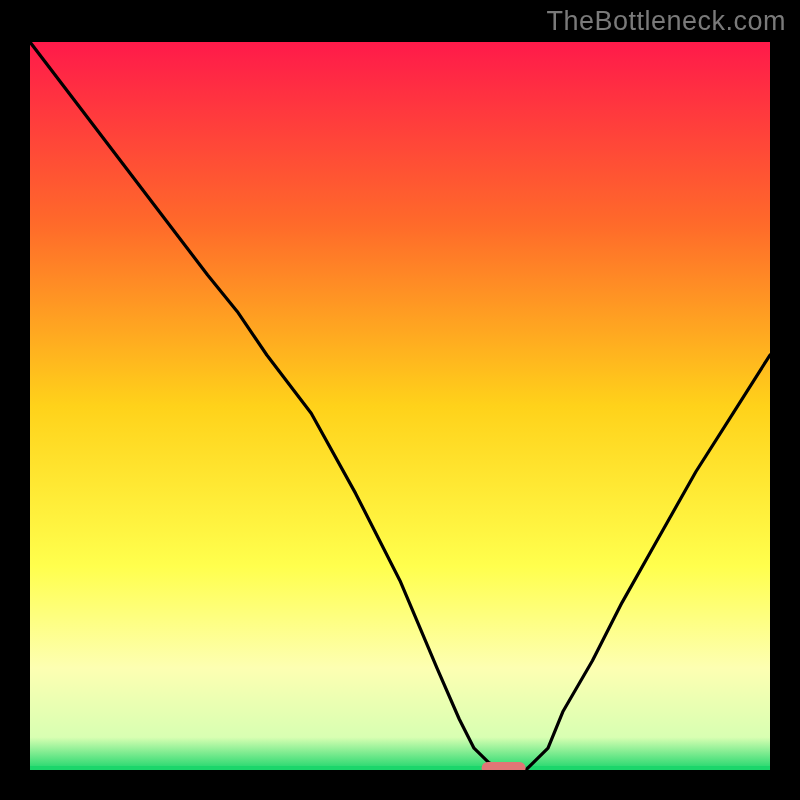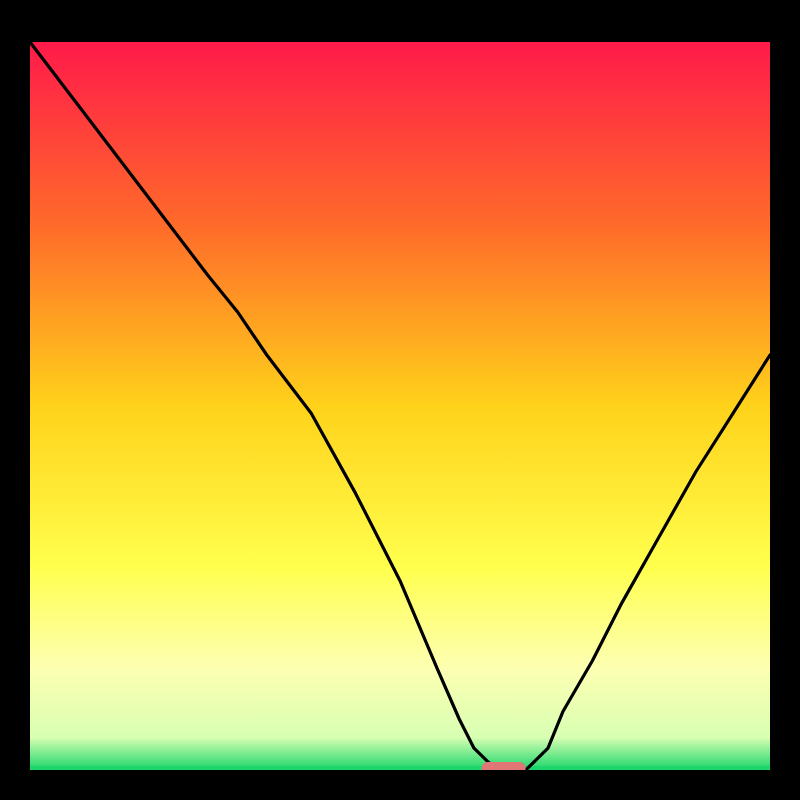--- a/index.html
+++ b/index.html
@@ -42,20 +42,21 @@
     stroke-linecap: round;
   }
   .marker {
     fill: #e07676;
   }
 </style>
 </head>
 <body>
 
 <div class="frame">
+  <div class="watermark">TheBottleneck.com</div>
 
   <svg class="plot" viewBox="0 0 740 728" preserveAspectRatio="none">
     <defs>
       <linearGradient id="bg-grad" x1="0" y1="0" x2="0" y2="1">
       <stop offset="0.00%" stop-color="#ff1a4a"></stop>
           <stop offset="25.00%" stop-color="#ff6a2a"></stop>
           <stop offset="50.00%" stop-color="#ffd21a"></stop>
           <stop offset="72.00%" stop-color="#ffff4d"></stop>
           <stop offset="86.00%" stop-color="#fdffb2"></stop>
           <stop offset="95.50%" stop-color="#d8ffb2"></stop>

